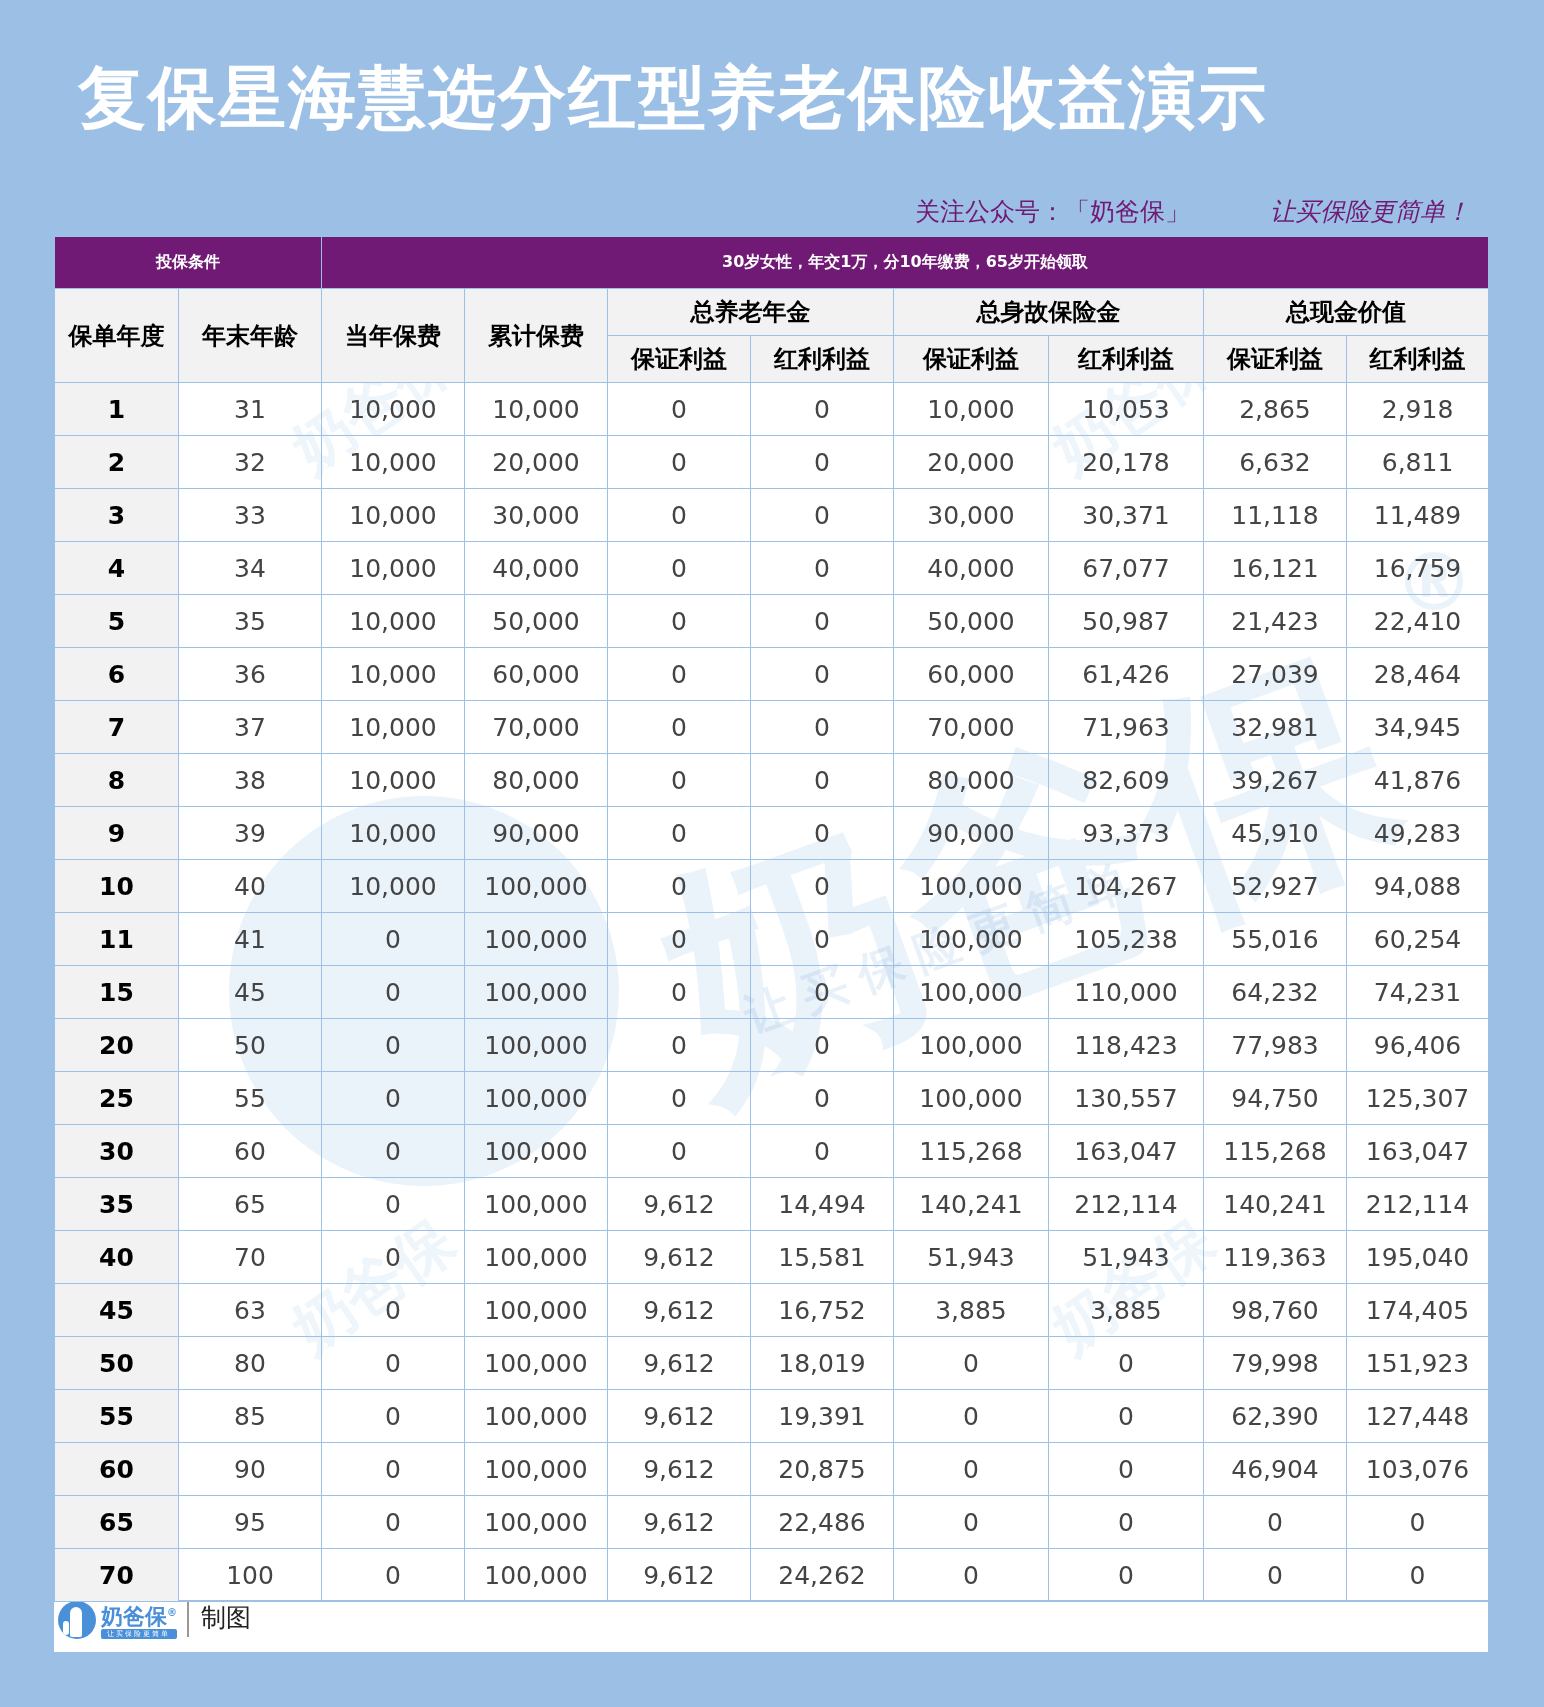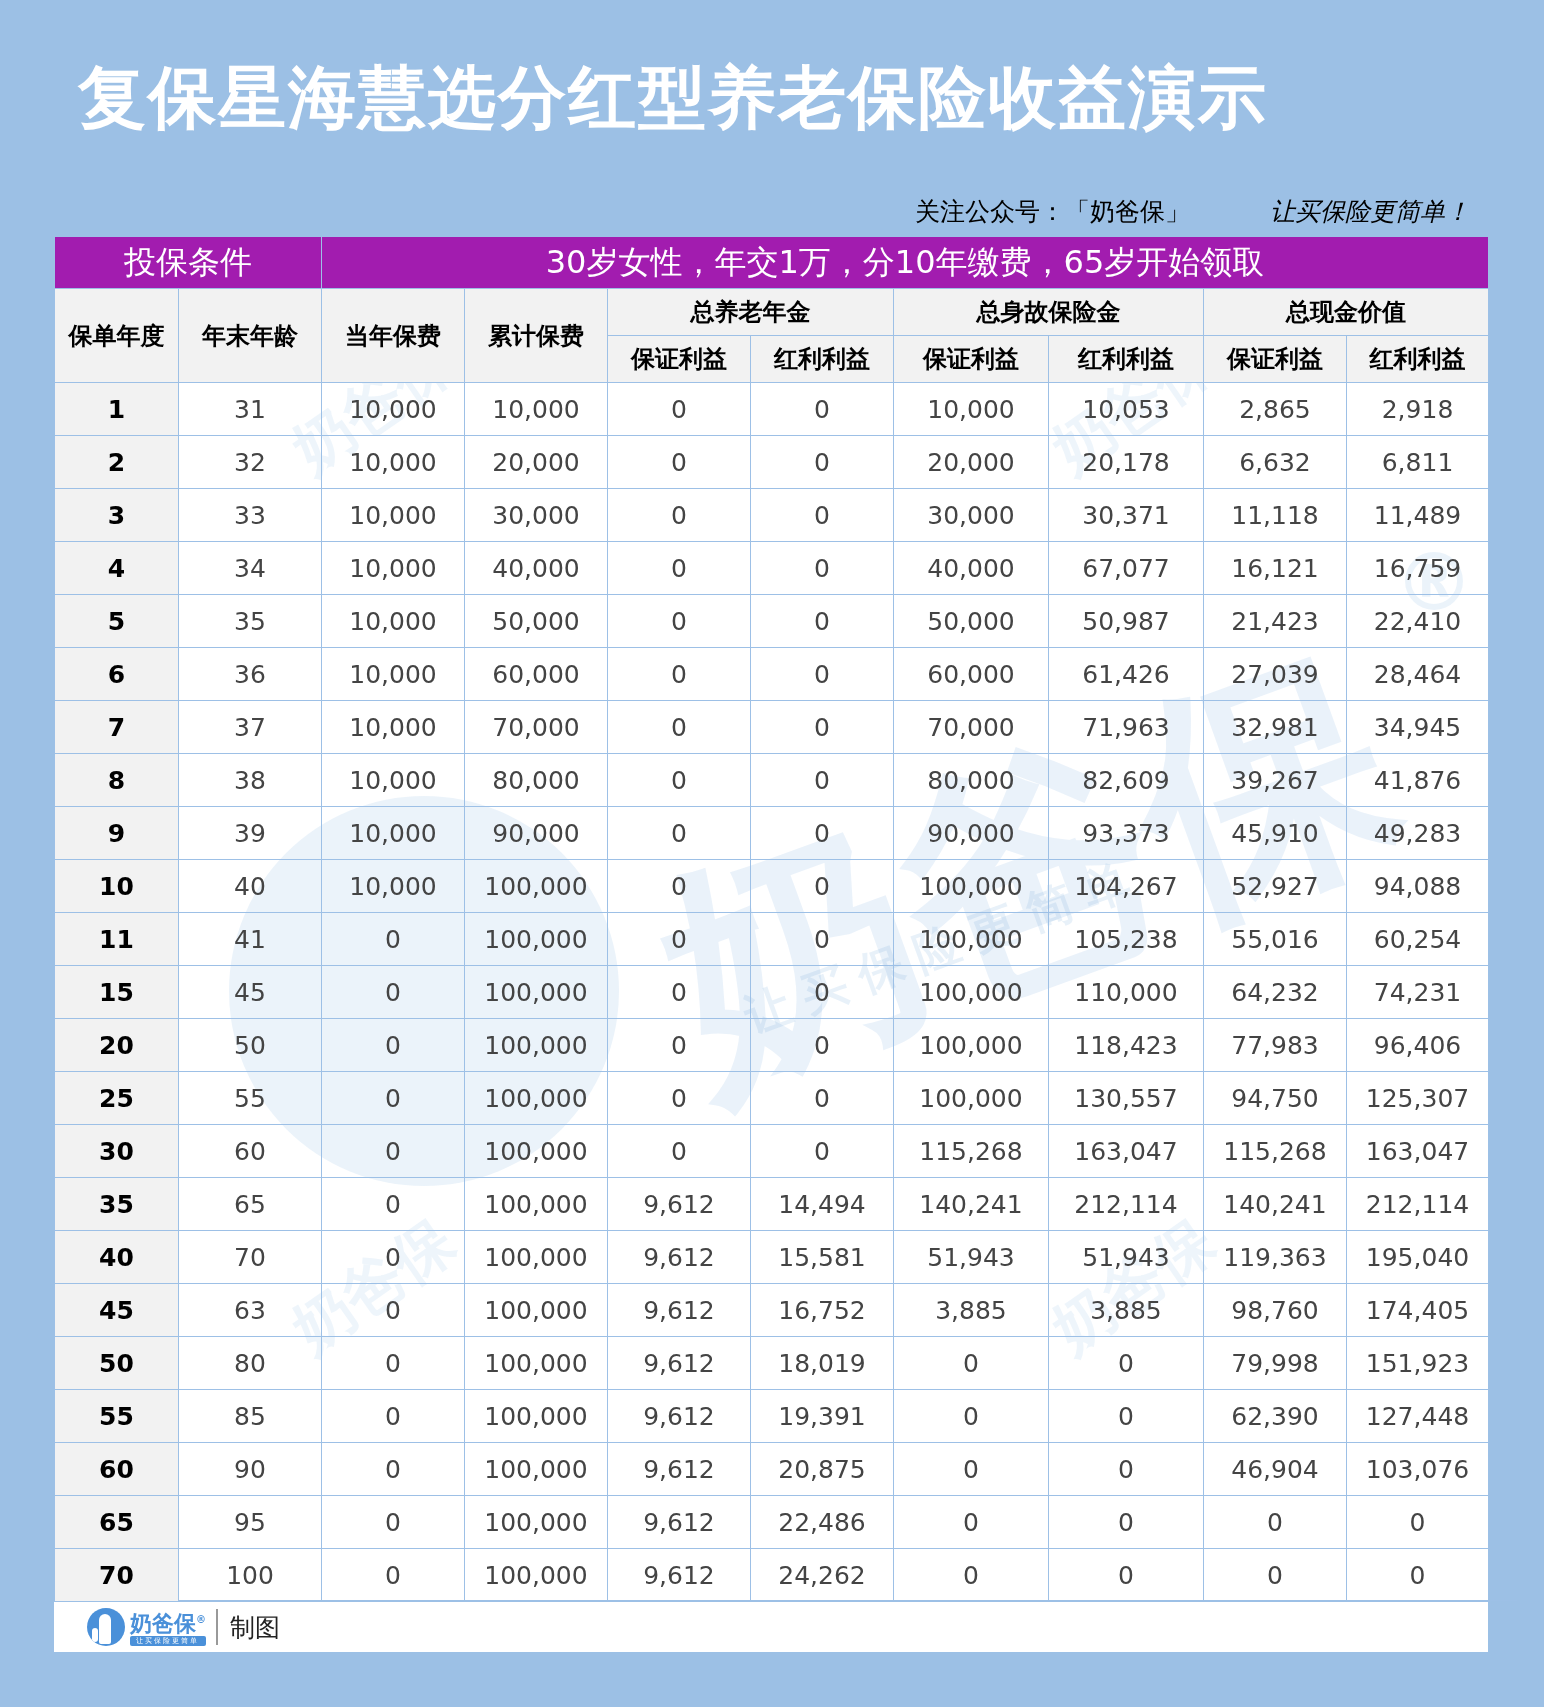--- a/index.html
+++ b/index.html
@@ -5,43 +5,42 @@
   html, body { margin:0; padding:0; }
   body {
     width:1544px; height:1707px; background:#9cc0e5; position:relative; overflow:hidden;
     font-family: "DejaVu Sans", "Liberation Sans", sans-serif;
   }
   .title {
     position:absolute; left:78px; top:58px; font-size:68px; font-weight:bold; color:#ffffff;
     letter-spacing:2px; line-height:80px; white-space:nowrap;
   }
   .subline {
-    position:absolute; top:196px; font-size:25px; color:#000000; white-space:nowrap; line-height:32px;
+    position:absolute; top:196px; font-size:25px; color:#701a75; white-space:nowrap; line-height:32px;
   }
   .subline.a { left:915px; }
   .subline.b { left:1270px;font-style:italic; }
   .panel {
     position:absolute; left:54px; top:236px; width:1434px; height:1416px; background:#ffffff;
   }
   table {
     border-collapse:collapse; width:1434px; table-layout:fixed; position:relative; z-index:2;
   }
   td, th {
     border:1px solid #9dc0e6; text-align:center; padding:0; overflow:hidden; white-space:nowrap;
   }
-  .cond-row th { background:#a21caf; color:#ffffff; font-size:32px; font-weight:normal; height:51px; }
+  .cond-row th { background:#701a75; color:#ffffff; font-size:16px; font-weight:bold; height:51px; }
   .hdr th { background:#f2f2f2; color:#000; font-size:24px; font-weight:bold; }
   .hdr1 th { height:46px; }
   .hdr2 th { height:46px; }
   td { height:52px; font-size:25px; color:#444; background:transparent; }
   td.year { background:#f2f2f2; color:#000; font-weight:bold; }
   .footer {
-    position:absolute; left:0; top:1364px; width:1434px; height:52px; display:flex; align-items:center;
+    position:absolute; left:0; top:1364px; width:1434px; height:52px; display:flex; align-items:flex-start;
     border-top:1px solid #9dc0e6;
-    padding-left:29px;
   }
   .logo { display:flex; align-items:center; margin-left:4px; }
   .logo-circle {
     width:38px; height:38px; border-radius:50%; background:#4a90d9; position:relative; overflow:hidden;
   }
   .logo-circle .fig { position:absolute; left:12px; top:6px; width:12px; height:30px; background:#fff; border-radius:6px 6px 2px 2px; }
   .logo-circle .kid { position:absolute; left:5px; top:20px; width:6px; height:14px; background:#fff; border-radius:3px; }
   .logo-text { margin-left:5px; display:flex; flex-direction:column; }
   .logo-name { color:#4a90d9; font-size:22px; font-weight:bold; line-height:24px; }
   .logo-name sup { font-size:10px; }

